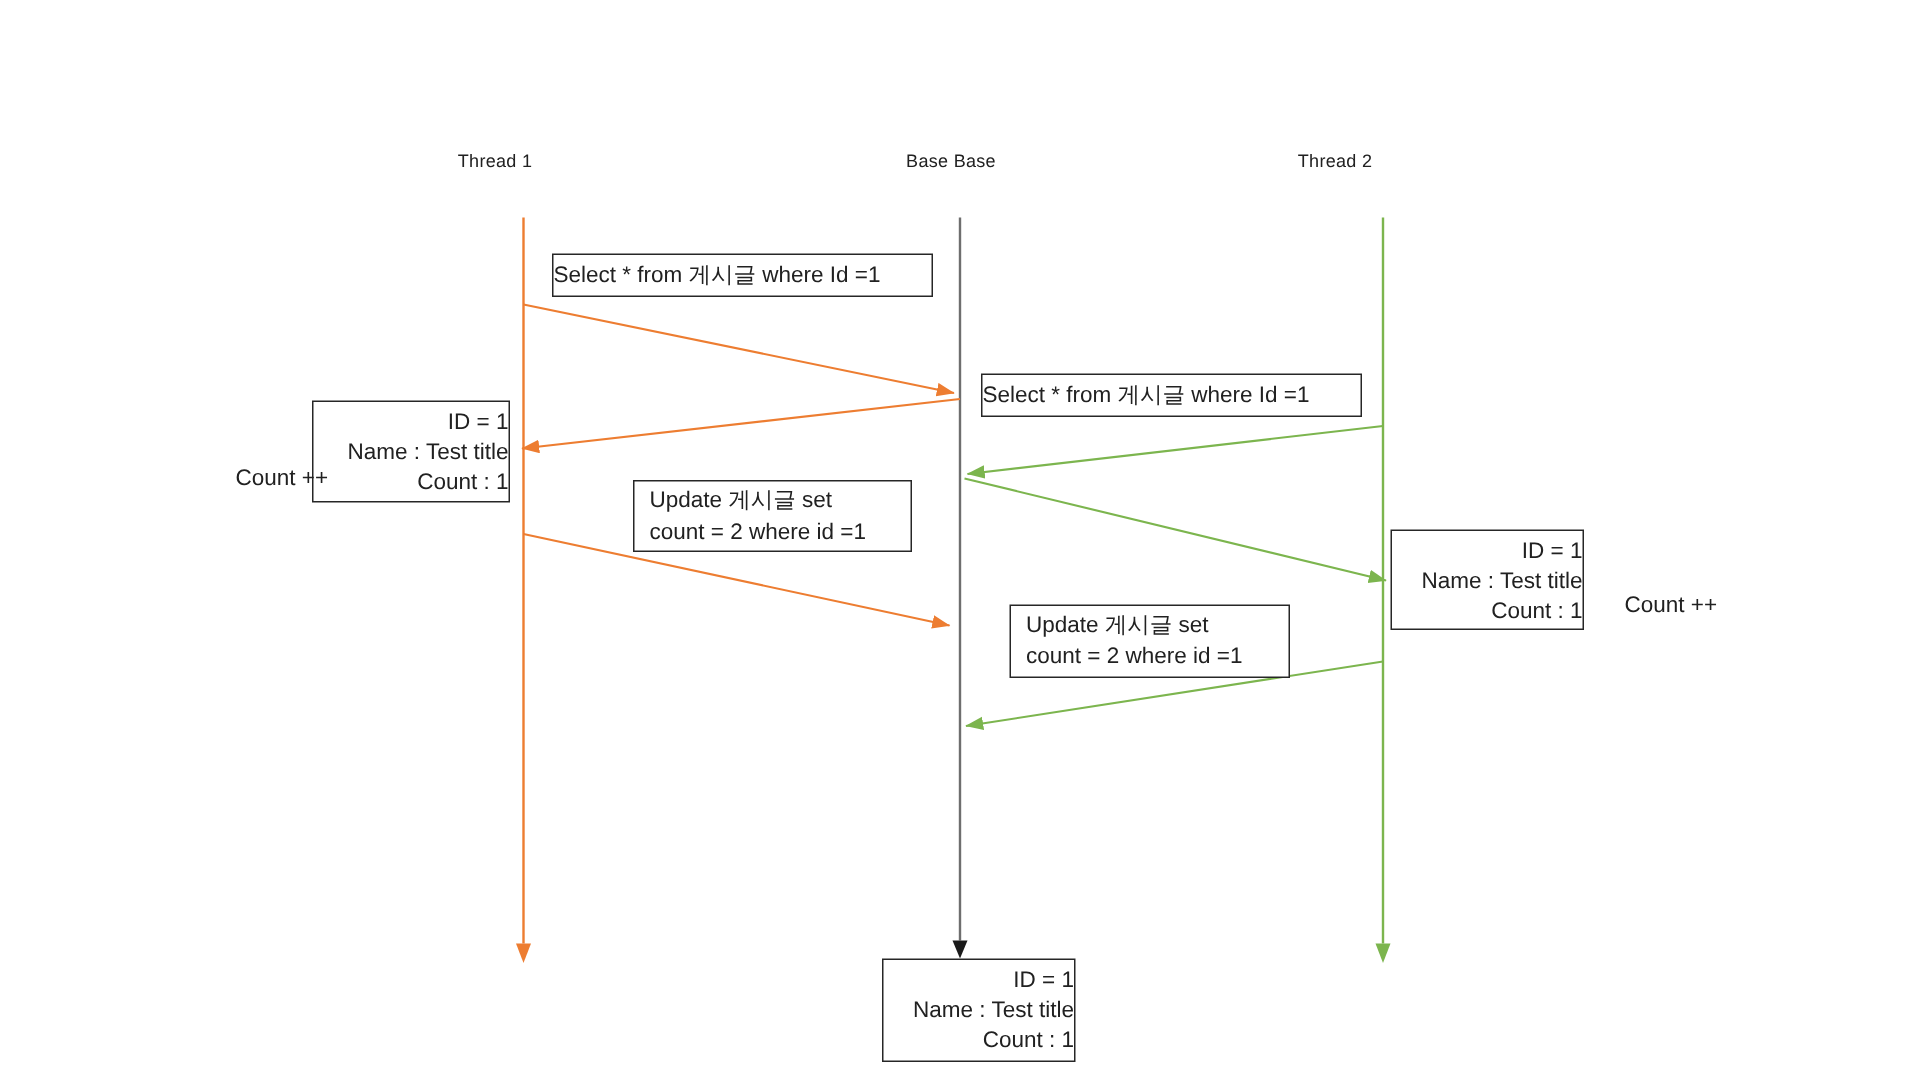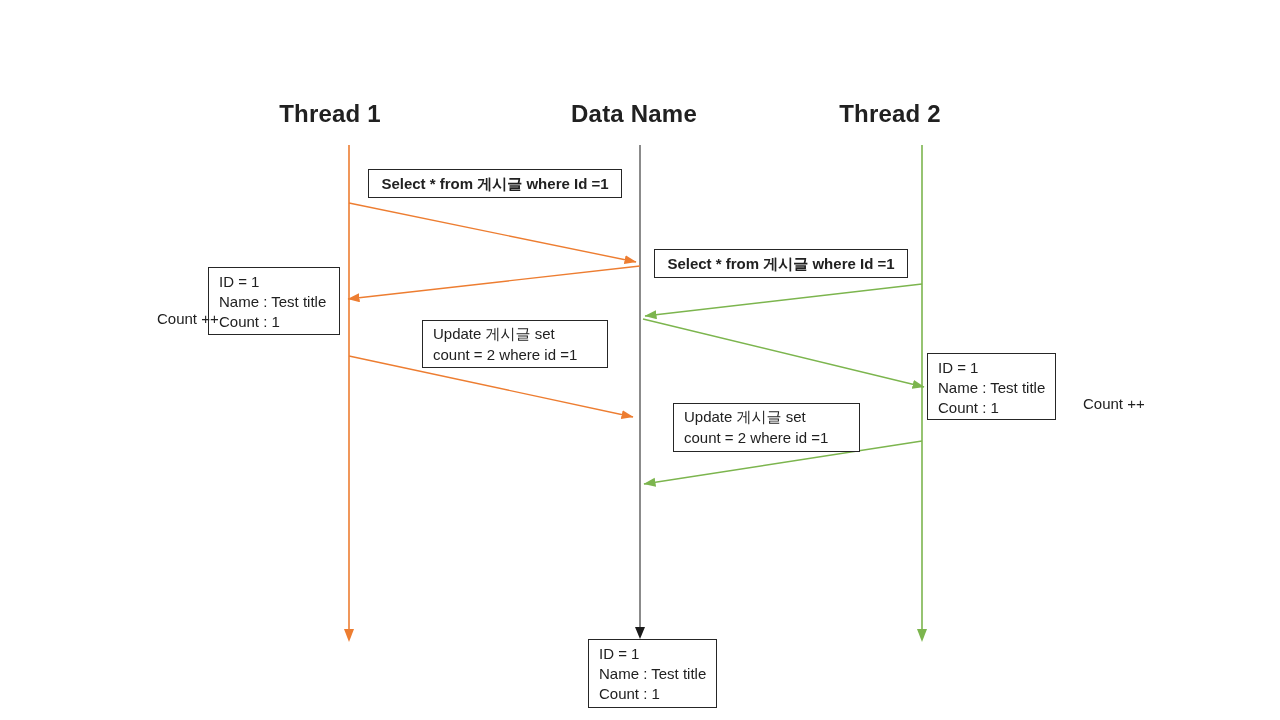--- a/index.html
+++ b/index.html
@@ -20,47 +20,47 @@
     position: absolute;
     left: 0;
     top: 0;
     width: 1280px;
     height: 720px;
   }
   .lifeline-title {
     position: absolute;
     top: 100px;
     transform: translateX(-50%);
-    font-size: 24px;
-    font-weight: 700;
+    font-size: 12px;
+    font-weight: 400;
     letter-spacing: 0.2px;
     white-space: nowrap;
   }
   .node-box {
     position: absolute;
     box-sizing: border-box;
     background: #ffffff;
     border: 1.5px solid #262626;
     font-size: 15px;
     line-height: 20px;
     white-space: nowrap;
   }
   .one-line {
     display: flex;
     align-items: center;
-    justify-content: center;
-    font-weight: bold;
+    justify-content: flex-start;
   }
   .two-line {
     padding: 2px 18px 0 10px;
     line-height: 21px;
   }
   .three-line {
     padding: 4px 0 0 10px;
     line-height: 20px;
+    text-align: right;
   }
   .side-label {
     position: absolute;
     font-size: 15px;
     white-space: nowrap;
     margin-left: 20px;
   }
 </style>
 </head>
 <body>
@@ -93,21 +93,21 @@
     <line x1="349" y1="203" x2="636" y2="262" stroke="#ED7D31" stroke-width="1.4" marker-end="url(#mh-orange)"></line>
     <line x1="640" y1="266" x2="348" y2="299" stroke="#ED7D31" stroke-width="1.4" marker-end="url(#mh-orange)"></line>
     <line x1="349" y1="356" x2="633" y2="417" stroke="#ED7D31" stroke-width="1.4" marker-end="url(#mh-orange)"></line>
 
     <line x1="922" y1="284" x2="645" y2="316" stroke="#7CB54E" stroke-width="1.4" marker-end="url(#mh-green)"></line>
     <line x1="643" y1="319" x2="924" y2="387" stroke="#7CB54E" stroke-width="1.4" marker-end="url(#mh-green)"></line>
     <line x1="922" y1="441" x2="644" y2="484" stroke="#7CB54E" stroke-width="1.4" marker-end="url(#mh-green)"></line>
   </svg>
 
   <div class="lifeline-title" style="left:330px">Thread 1</div>
-  <div class="lifeline-title" style="left:634px">Data Name</div>
+  <div class="lifeline-title" style="left:634px">Base Base</div>
   <div class="lifeline-title" style="left:890px">Thread 2</div>
 
   <div class="node-box one-line" style="left:368px; top:169px; width:254px; height:29px">
     <span>Select * from 게시글 where Id =1</span>
   </div>
 
   <div class="node-box one-line" style="left:654px; top:249px; width:254px; height:29px">
     <span>Select * from 게시글 where Id =1</span>
   </div>
 

